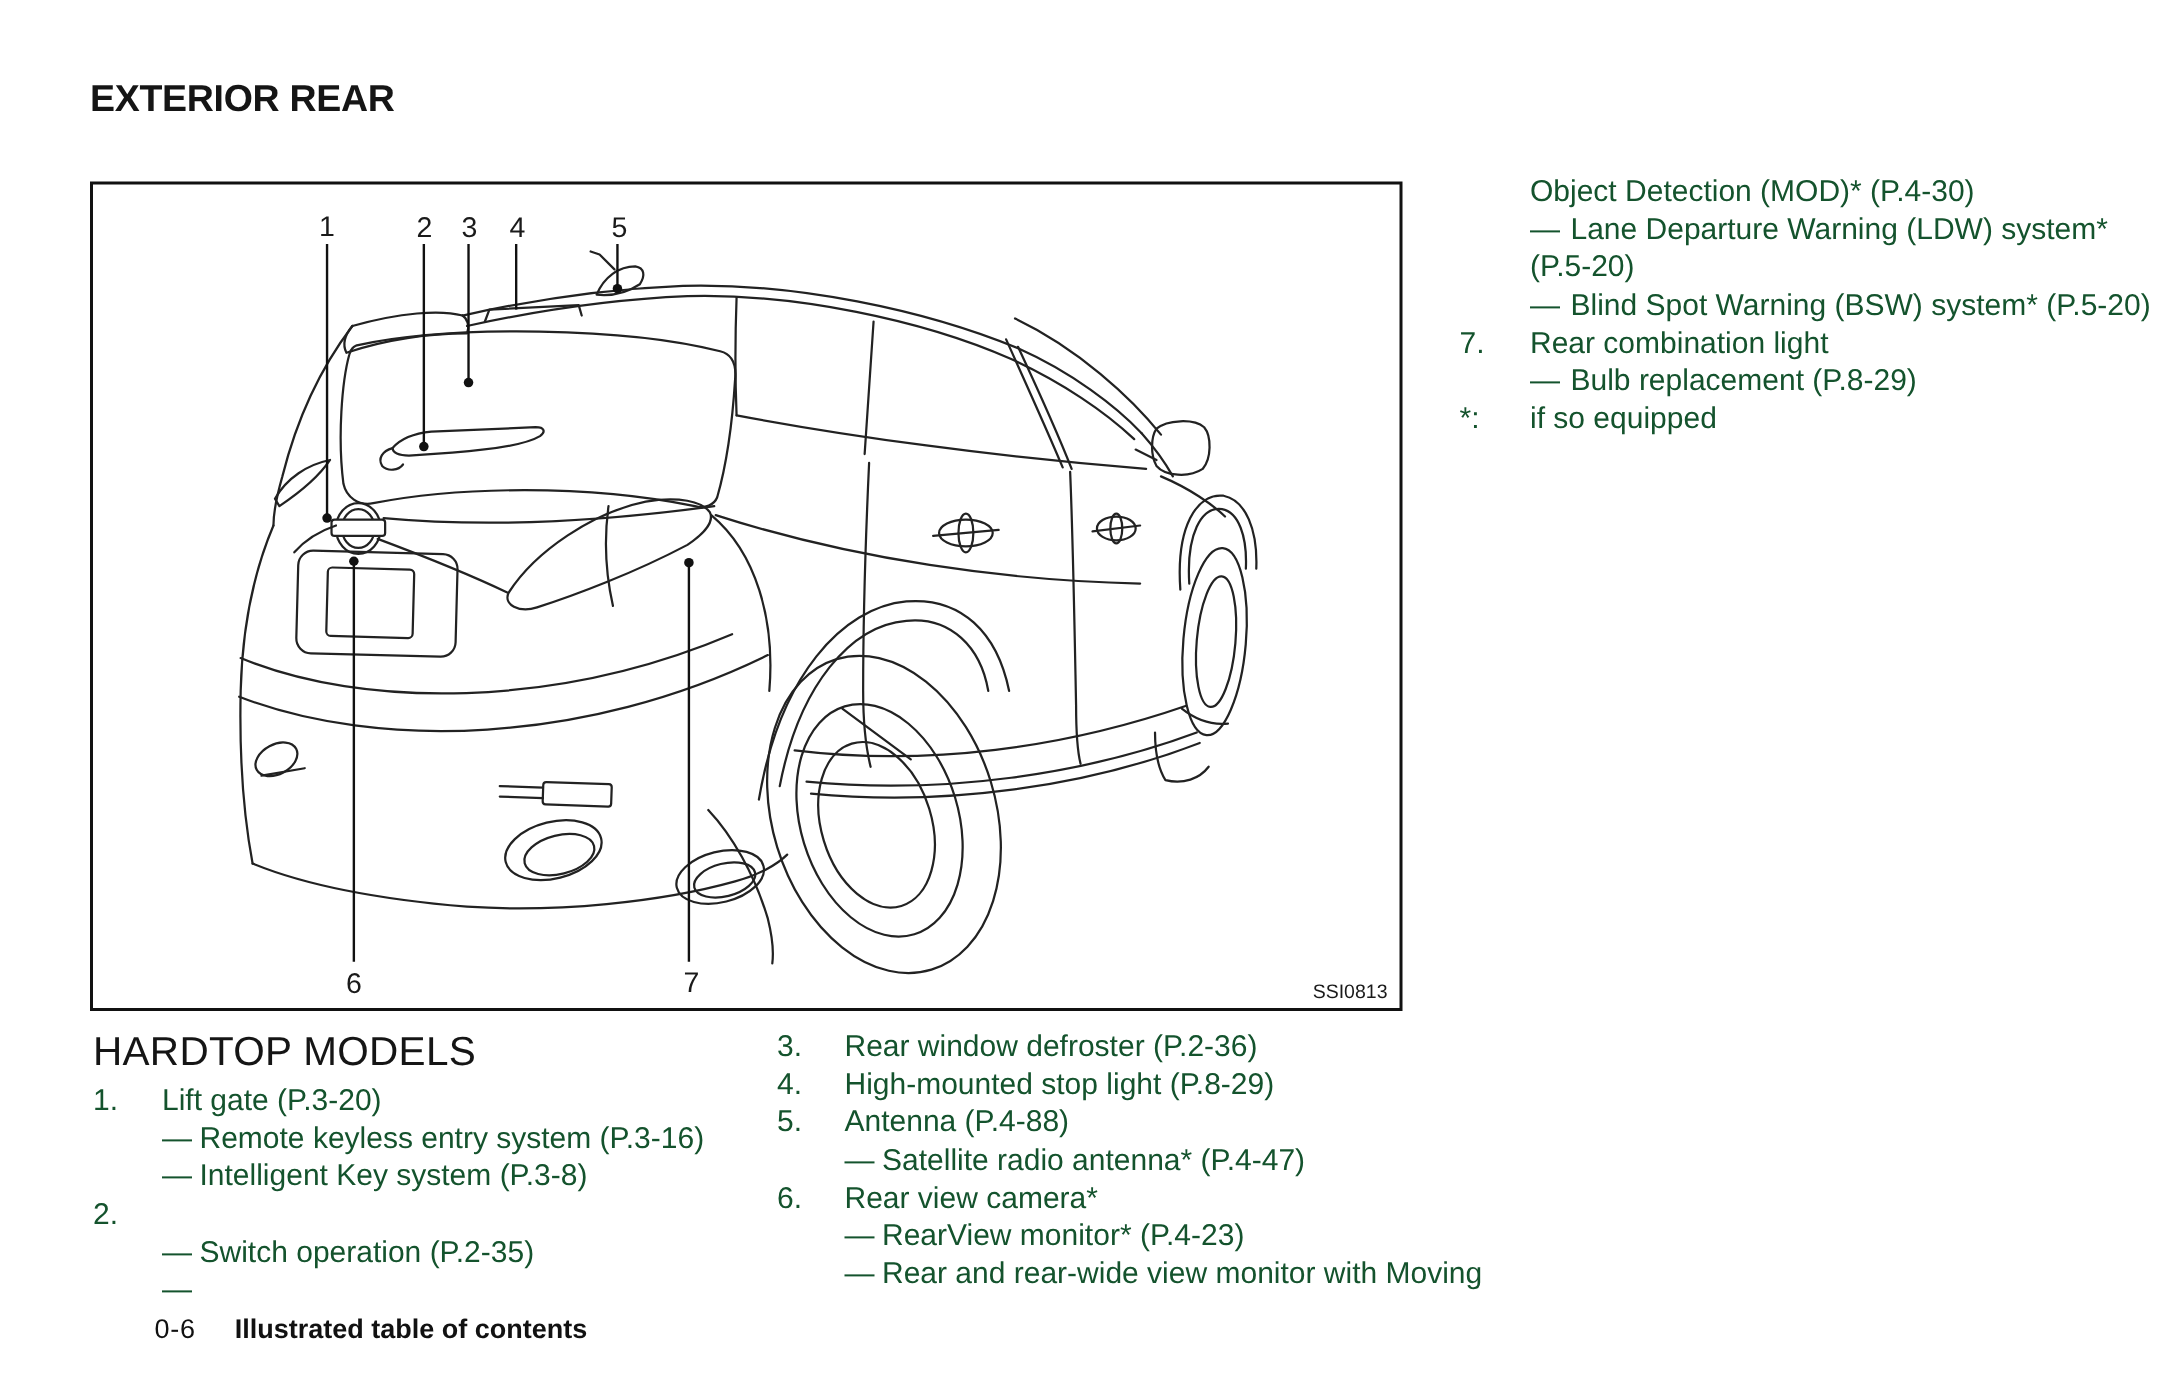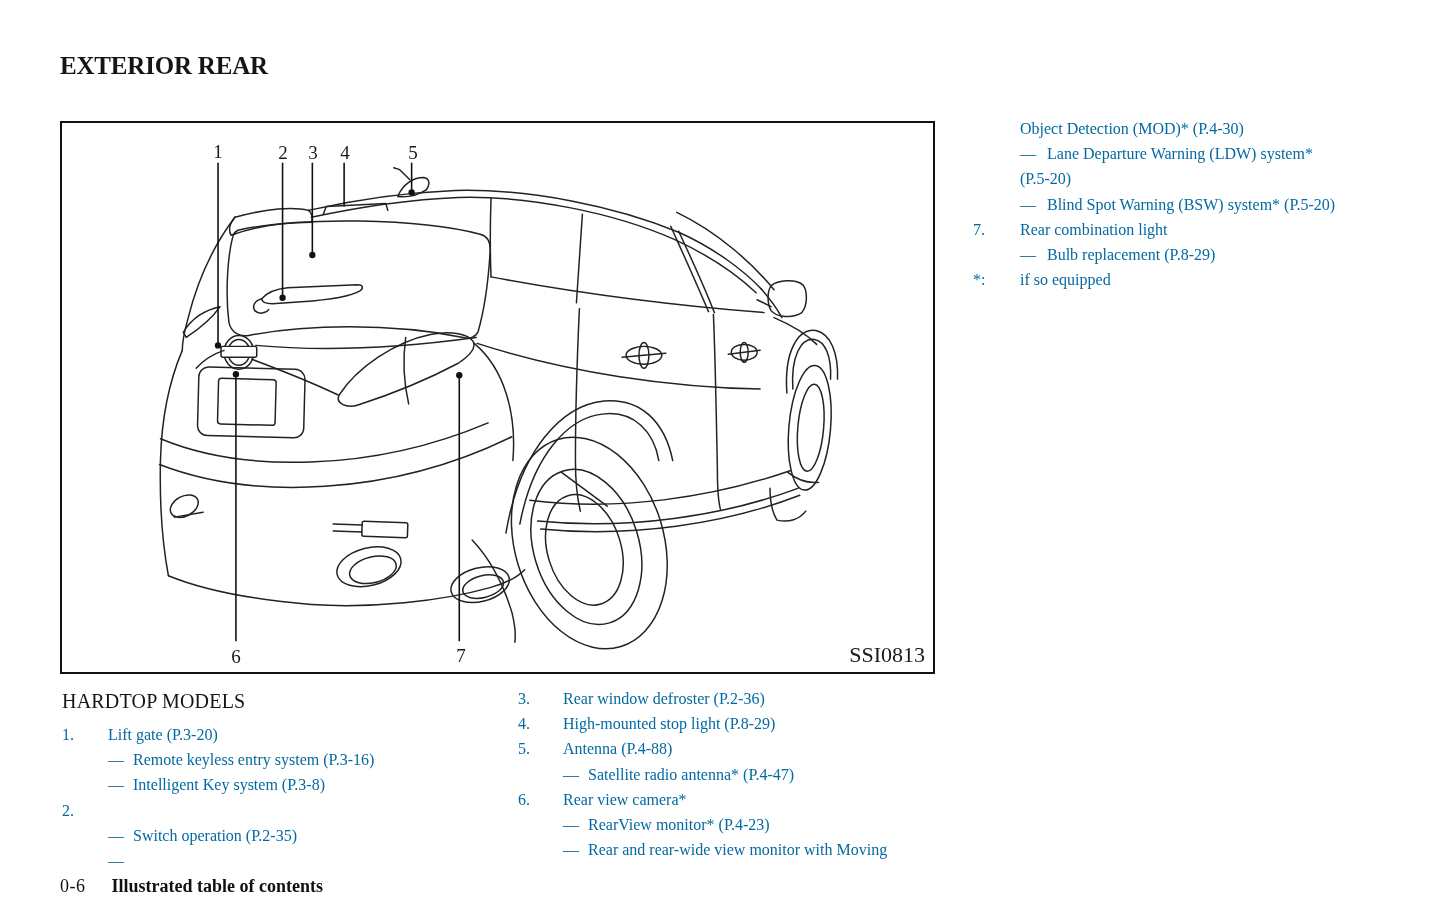--- a/index.html
+++ b/index.html
@@ -1,58 +1,58 @@
 <!DOCTYPE html>
 <html><head>
 <meta charset="utf-8">
 <style>
   * { margin:0; padding:0; box-sizing:border-box; }
   html,body { background:#ffffff; }
   .page {
     position:relative; width:1445px; height:920px; background:#fff;
-    font-family:Liberation Serif, serif; color:#111; overflow:hidden;
+    font-family:Liberation Sans, sans-serif; color:#111; overflow:hidden;
   }
   .title {
     position:absolute; left:60px; top:52px;
     font-size:25px; font-weight:700; letter-spacing:-0.2px; color:#151515;
   }
   .diagram {
     position:absolute; left:60px; top:121px; width:875px; height:553px;
     border:2px solid #111; background:#fff;
   }
   .diagram svg { position:absolute; left:0; top:0; width:100%; height:100%; }
   .callout {
     position:absolute; transform:translate(-50%,-50%);
     font-size:19px; color:#1a1a1a;
   }
   .figure-id {
-    position:absolute; right:8px; bottom:4px; font-size:22px; color:#1a1a1a;
+    position:absolute; right:8px; bottom:4px; font-size:13px; color:#1a1a1a;
   }
   .col { position:absolute; }
-  .line { display:flex; line-height:25.2px; font-size:16px; color:#0369a1; white-space:nowrap; }
+  .line { display:flex; line-height:25.2px; font-size:20px; color:#14532d; white-space:nowrap; }
   .mk  { flex:none; }
   .sp  { flex:none; }
   .right-col .mk  { width:47px; }
   .right-col .sp  { width:47px; }
   .right-col .dmk { flex:none; width:27px; }
   .left-col  .mk  { width:46px; }
   .left-col  .sp  { width:46px; }
   .left-col  .dmk { flex:none; width:25px; }
   .mid-col   .mk  { width:45px; }
   .mid-col   .sp  { width:45px; }
   .mid-col   .dmk { flex:none; width:25px; }
   .section-heading {
-    font-size:20px; font-weight:400; letter-spacing:0.2px; color:#151515;
+    font-size:27px; font-weight:400; letter-spacing:0.2px; color:#151515;
     line-height:30px; margin-bottom:6px;
   }
   .footer {
     position:absolute; left:60px; top:876px; font-size:18px; color:#111;
     display:flex; align-items:baseline;
   }
-  .footer .pageno { font-weight:400; margin-right:26px; letter-spacing:0.5px; }
+  .footer .pageno { font-weight:400; margin-right:26px; letter-spacing:0.5px;margin-left:43px; }
   .footer .flabel { font-weight:700; }
 </style>
 </head>
 <body>
 
 <div class="page">
 
   <div class="title">EXTERIOR REAR</div>
 
   <div class="diagram">

